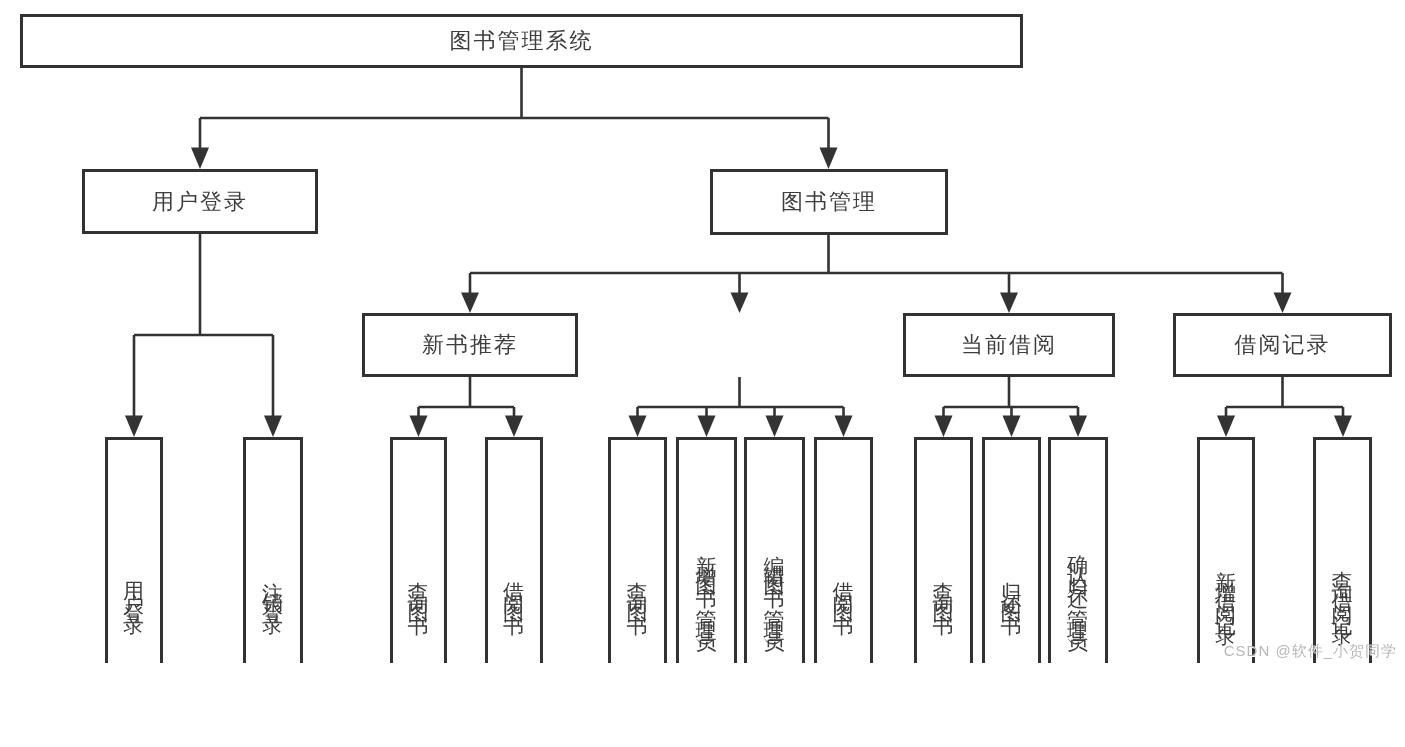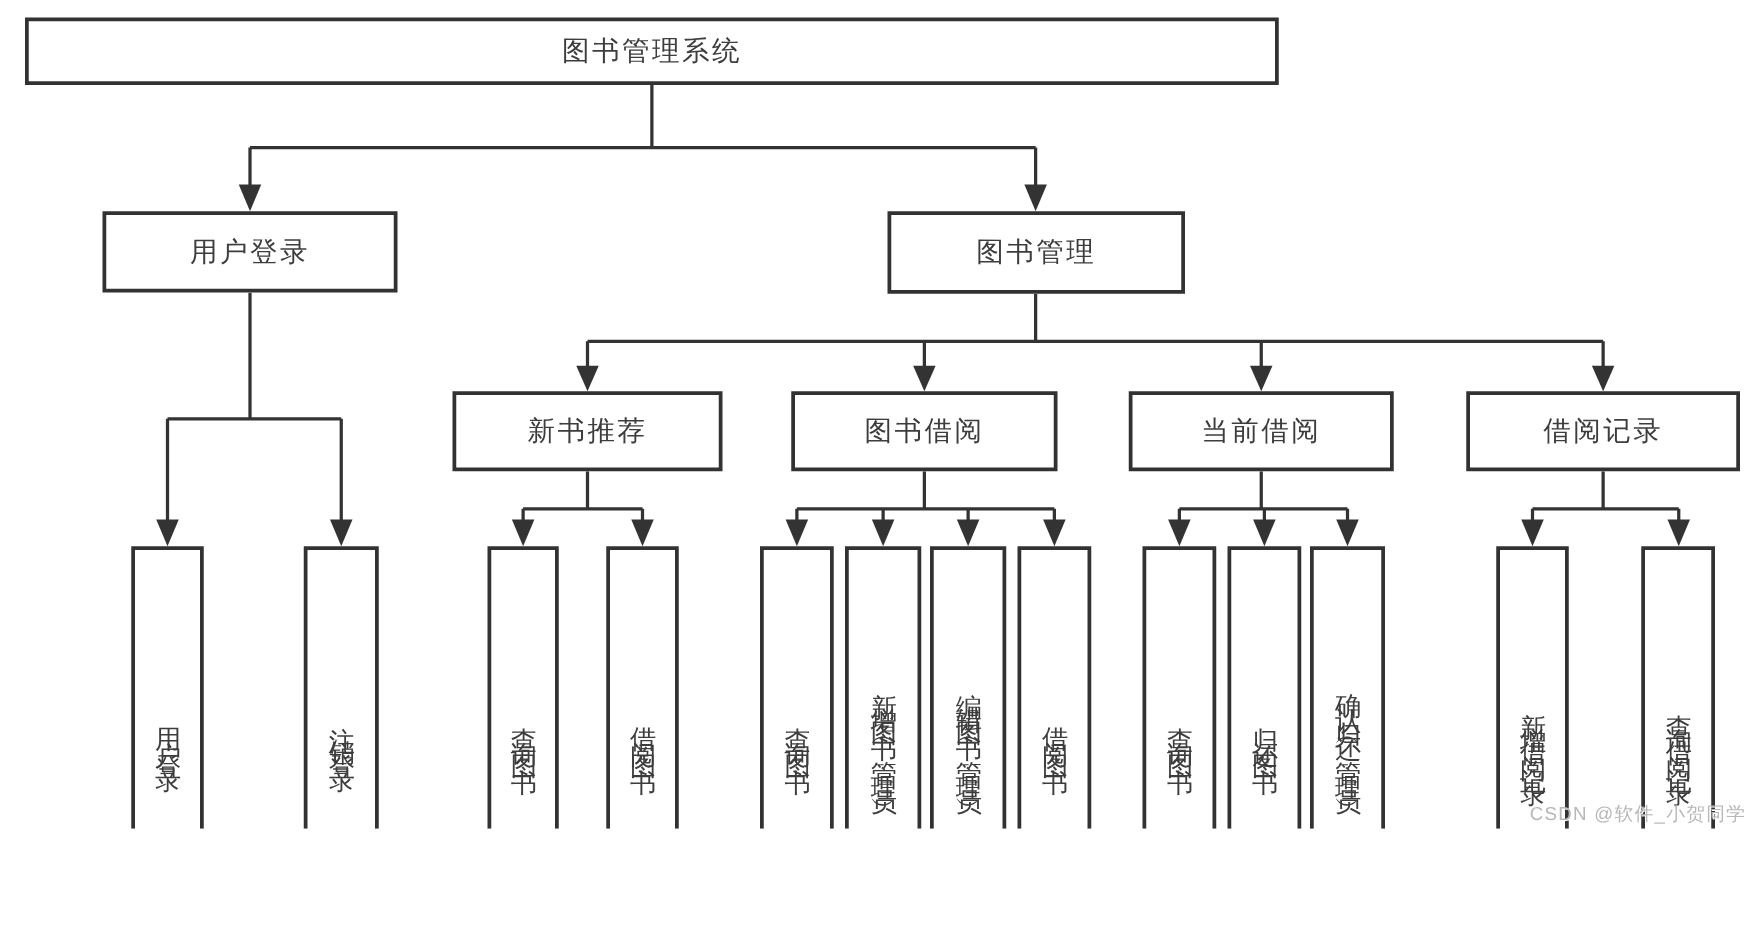--- a/index.html
+++ b/index.html
@@ -101,23 +101,20 @@
   <div class="hbox" style="left:82px;top:169px;width:236px;height:65px;">
     <span>用户登录</span>
   </div>
   <div class="hbox" style="left:710px;top:169px;width:238px;height:66px;">
     <span>图书管理</span>
   </div>
 
   <div class="hbox" style="left:362px;top:313px;width:216px;height:64px;text-align:center;">
     <span>新书推荐</span>
   </div>
-  <div class="hbox" style="left:633px;top:313px;width:213px;height:64px;">
-    <span>图书借阅</span>
-  </div>
   <div class="hbox" style="left:1173px;top:313px;width:219px;height:64px;">
     <span>借阅记录</span>
   </div>
   <div class="hbox" style="left:903px;top:313px;width:212px;height:64px;">
     <span>当前借阅</span>
   </div>
 
   <div class="vbox" style="left:105px;width:58px;">
     <span class="vtext">用户登录</span>
   </div>

